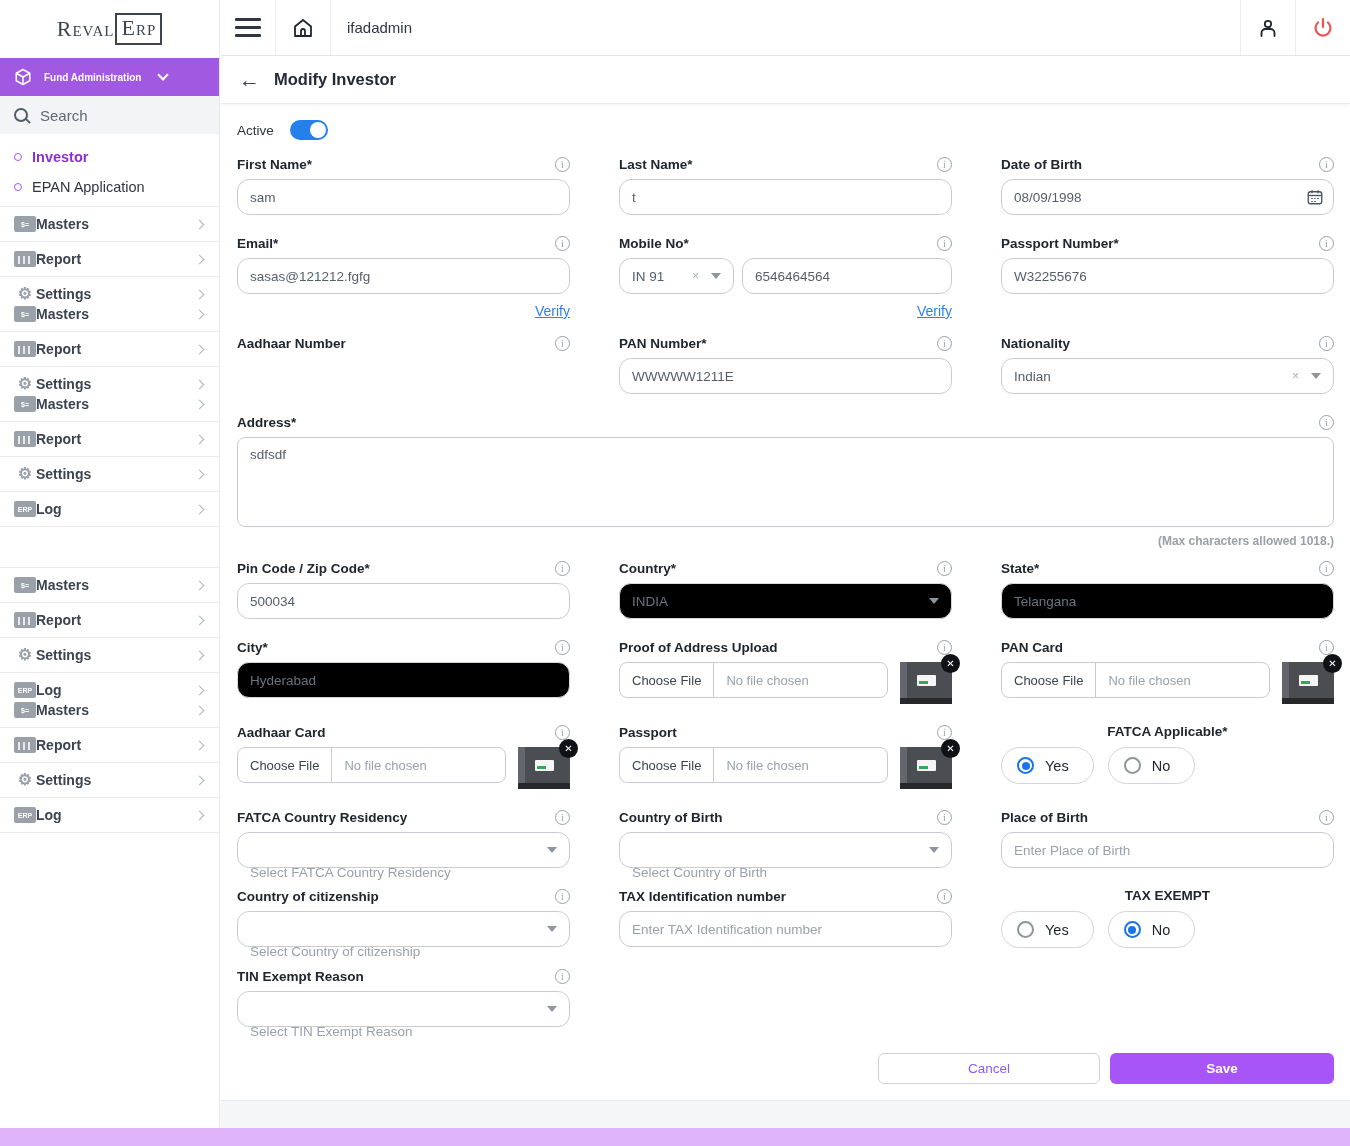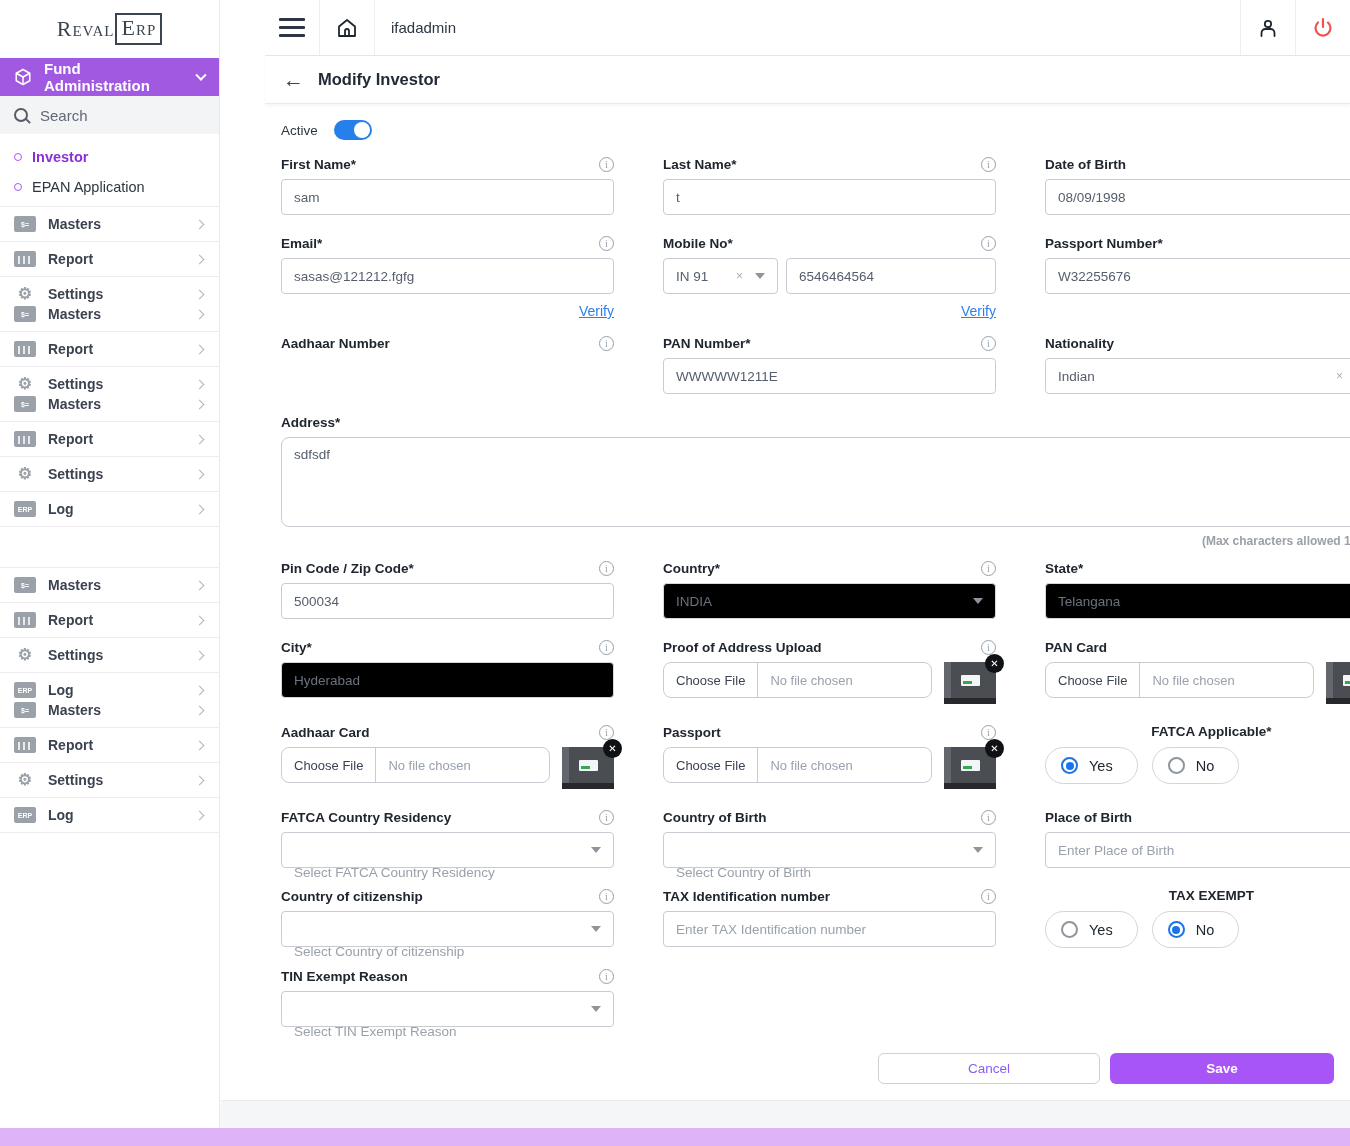--- a/index.html
+++ b/index.html
@@ -5,48 +5,48 @@
   * { margin:0; padding:0; box-sizing:border-box; }
   body { font-family:"Liberation Sans", sans-serif; background:#fff; }
   .screen { position:relative; width:1350px; height:1146px; overflow:hidden; background:#fff; }
 
   
   .sidebar { position:absolute; left:0; top:0; width:220px; height:1128px; background:#fff; border-right:1px solid #e7e8ea; z-index:2; }
   .logo-box { height:58px; display:flex; align-items:center; justify-content:center; }
   .logo { font-family:"Liberation Serif", serif; color:#3c4450; font-size:22px; letter-spacing:1px; display:flex; align-items:center; }
   .logo .lg-left { font-variant:small-caps; }
   .logo .lg-right { font-variant:small-caps; border:2px solid #3c4450; padding:0 4px 2px 4px; margin-left:1px; }
-  .module-hdr { height:38px; background:#a259e2; color:#fff; display:flex; align-items:center; padding:0 14px; gap:12px; font-weight:700; font-size:15px; cursor:pointer; }
+  .module-hdr { height:38px; background:#a259e2; color:#fff; display:flex; align-items:center; padding:0 14px; gap:12px; font-weight:700; font-size:10px; cursor:pointer; }
   .module-hdr .chev-dn { width:8px; height:8px; border-right:2px solid #fff; border-bottom:2px solid #fff; transform:rotate(45deg); margin-left:6px; margin-top:-4px; }
   .cube { width:18px; height:18px; flex:0 0 auto; }
   .search-row { height:38px; background:#f3f4f5; display:flex; align-items:center; padding:0 14px; gap:12px; }
   .search-input { border:none; outline:none; background:transparent; font-size:15px; color:#4b5563; width:140px; font-family:"Liberation Sans", sans-serif; }
   .search-input::placeholder { color:#5f6874; }
   .mag { width:14px; height:14px; border:2px solid #555c66; border-radius:50%; position:relative; flex:0 0 auto; }
   .mag::after { content:""; position:absolute; width:6px; height:2px; background:#555c66; transform:rotate(45deg); right:-5px; bottom:-2px; }
   .side-links { padding:8px 0 4px 0; }
   .side-link { display:flex; align-items:center; gap:10px; padding:7px 14px; font-size:14.5px; cursor:pointer; }
   .bullet { width:8px; height:8px; border-radius:50%; border:1.5px solid #a855f7; flex:0 0 auto; }
   .side-link.active { color:#8b2fd6; font-weight:700; }
   .side-link.normal { color:#2e3642; }
   .nav-group { border-top:1px solid #ececee; margin-top:0; }
   .nav-group + .nav-group { margin-top:40px; }
   .nav-row { border-bottom:1px solid #ececee; padding:9px 14px; display:flex; flex-direction:column; gap:4px; }
-  .nav-line { display:flex; align-items:center; gap:12px; cursor:pointer; }
+  .nav-line { display:flex; align-items:center; gap:0; cursor:pointer; }
   .nav-icon { width:22px; height:16px; display:flex; align-items:center; justify-content:center; font-size:7px; font-weight:700; color:#fff; flex:0 0 auto; }
   .icon-masters, .icon-log { background:#9aa1a9; border-radius:2px; }
   .icon-report { background:#9aa1a9; border-radius:2px; position:relative; }
   .icon-report::after { content:""; position:absolute; left:4px; bottom:3px; width:12px; height:8px;
      background:repeating-linear-gradient(90deg,#e8eaec 0 2px, transparent 2px 5px); }
   .icon-settings { background:transparent; color:#9aa1a9; font-size:16px; line-height:16px; }
   .nav-label { flex:1; font-size:14px; font-weight:700; color:#3b4350; }
   .chev-r { width:7px; height:7px; border-right:1.7px solid #aeb4bb; border-top:1.7px solid #aeb4bb; transform:rotate(45deg); margin-right:2px; }
 
   
-  .main { position:absolute; left:221px; top:0; width:1129px; height:1146px;padding-left:44px; }
+  .main { position:absolute; left:221px; top:0; width:1129px; height:1146px; }
   .topbar { height:56px; display:flex; align-items:stretch; border-bottom:1px solid #e4e5e7; background:#fff; }
   .tb-cell { width:55px; display:flex; align-items:center; justify-content:center; border-right:1px solid #eceef0; cursor:pointer; }
   .tb-cell.right { border-right:none; border-left:1px solid #eceef0; }
   .burger { display:flex; flex-direction:column; gap:5px; }
   .burger span { display:block; width:26px; height:3px; background:#2d3642; border-radius:1px; }
   .tb-user { display:flex; align-items:center; padding-left:16px; font-size:15px; color:#2d3642; flex:1; }
   .tb-right { display:flex; margin-left:auto; }
 
   
   .page-hdr { height:48px; display:flex; align-items:center; gap:14px; padding-left:18px; background:#fff; border-bottom:1px solid #e9eaec; box-shadow:0 2px 3px rgba(0,0,0,0.04); position:relative; z-index:1; }
@@ -59,21 +59,21 @@
   .active-label { font-size:13.5px; color:#2d3642; }
   .toggle { width:38px; height:20px; border-radius:10px; background:#2680eb; position:relative; cursor:pointer; }
   .toggle .knob { position:absolute; right:2px; top:2px; width:16px; height:16px; border-radius:50%; background:#fff; }
 
   .form-row { display:grid; grid-template-columns:333px 333px 333px; column-gap:49px; margin-bottom:20px; align-items:start; }
   .field {}
   .label-row { display:flex; justify-content:space-between; align-items:center; margin-bottom:6px; height:17px; }
   .label-row.inline { justify-content:flex-start; gap:8px;flex-direction:column; }
   .flabel { font-size:13.5px; font-weight:700; color:#20262f; }
   .info { width:15px; height:15px; border-radius:50%; border:1px solid #98a0a8; color:#98a0a8; font-size:10px; font-family:"Liberation Serif", serif; display:flex; align-items:center; justify-content:center; cursor:pointer; flex:0 0 auto; }
-  .input, .inputbox { width:100%; height:36px; border:1px solid #c8ccd2; border-radius:4px; background:#fff; display:flex; align-items:center; padding:0 12px; font-size:13.5px; color:#555e6b; font-family:"Liberation Sans", sans-serif; }
+  .input, .inputbox { width:100%; height:36px; border:1px solid #c8ccd2; border-radius:12px; background:#fff; display:flex; align-items:center; padding:0 12px; font-size:13.5px; color:#555e6b; font-family:"Liberation Sans", sans-serif; }
   input.input { outline:none; }
   input.input::placeholder { color:#9aa1ab; }
   .inputbox.disabled { background:#000000; border-color:#d5d9dd; color:#6a737e; }
   .caret { width:0; height:0; border-left:5px solid transparent; border-right:5px solid transparent; border-top:6px solid #8f959d; margin-left:auto; flex:0 0 auto; }
   .clear-x { color:#aab0b8; font-size:12px; margin-left:auto; margin-right:12px; }
   .clear-x + .caret { margin-left:0; }
   .ph { color:#9aa1ab;margin-top:45px; }
   .val { color:#555e6b; }
   .input-wrap { position:relative; }
   .cal { position:absolute; right:10px; top:9px; cursor:pointer; }

